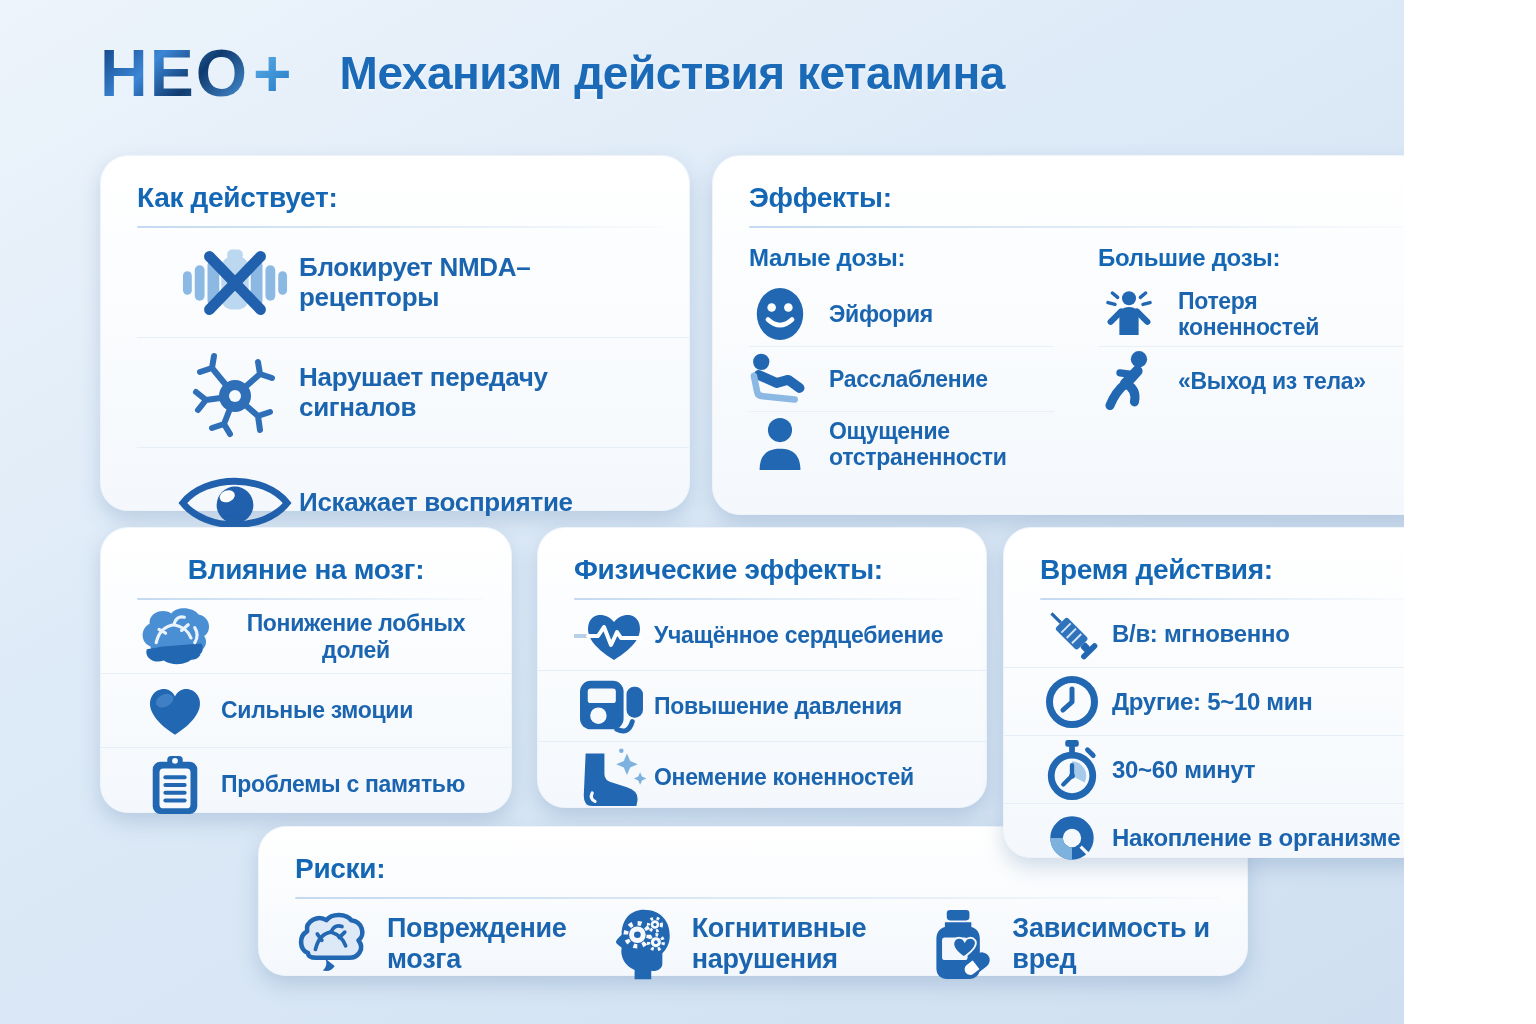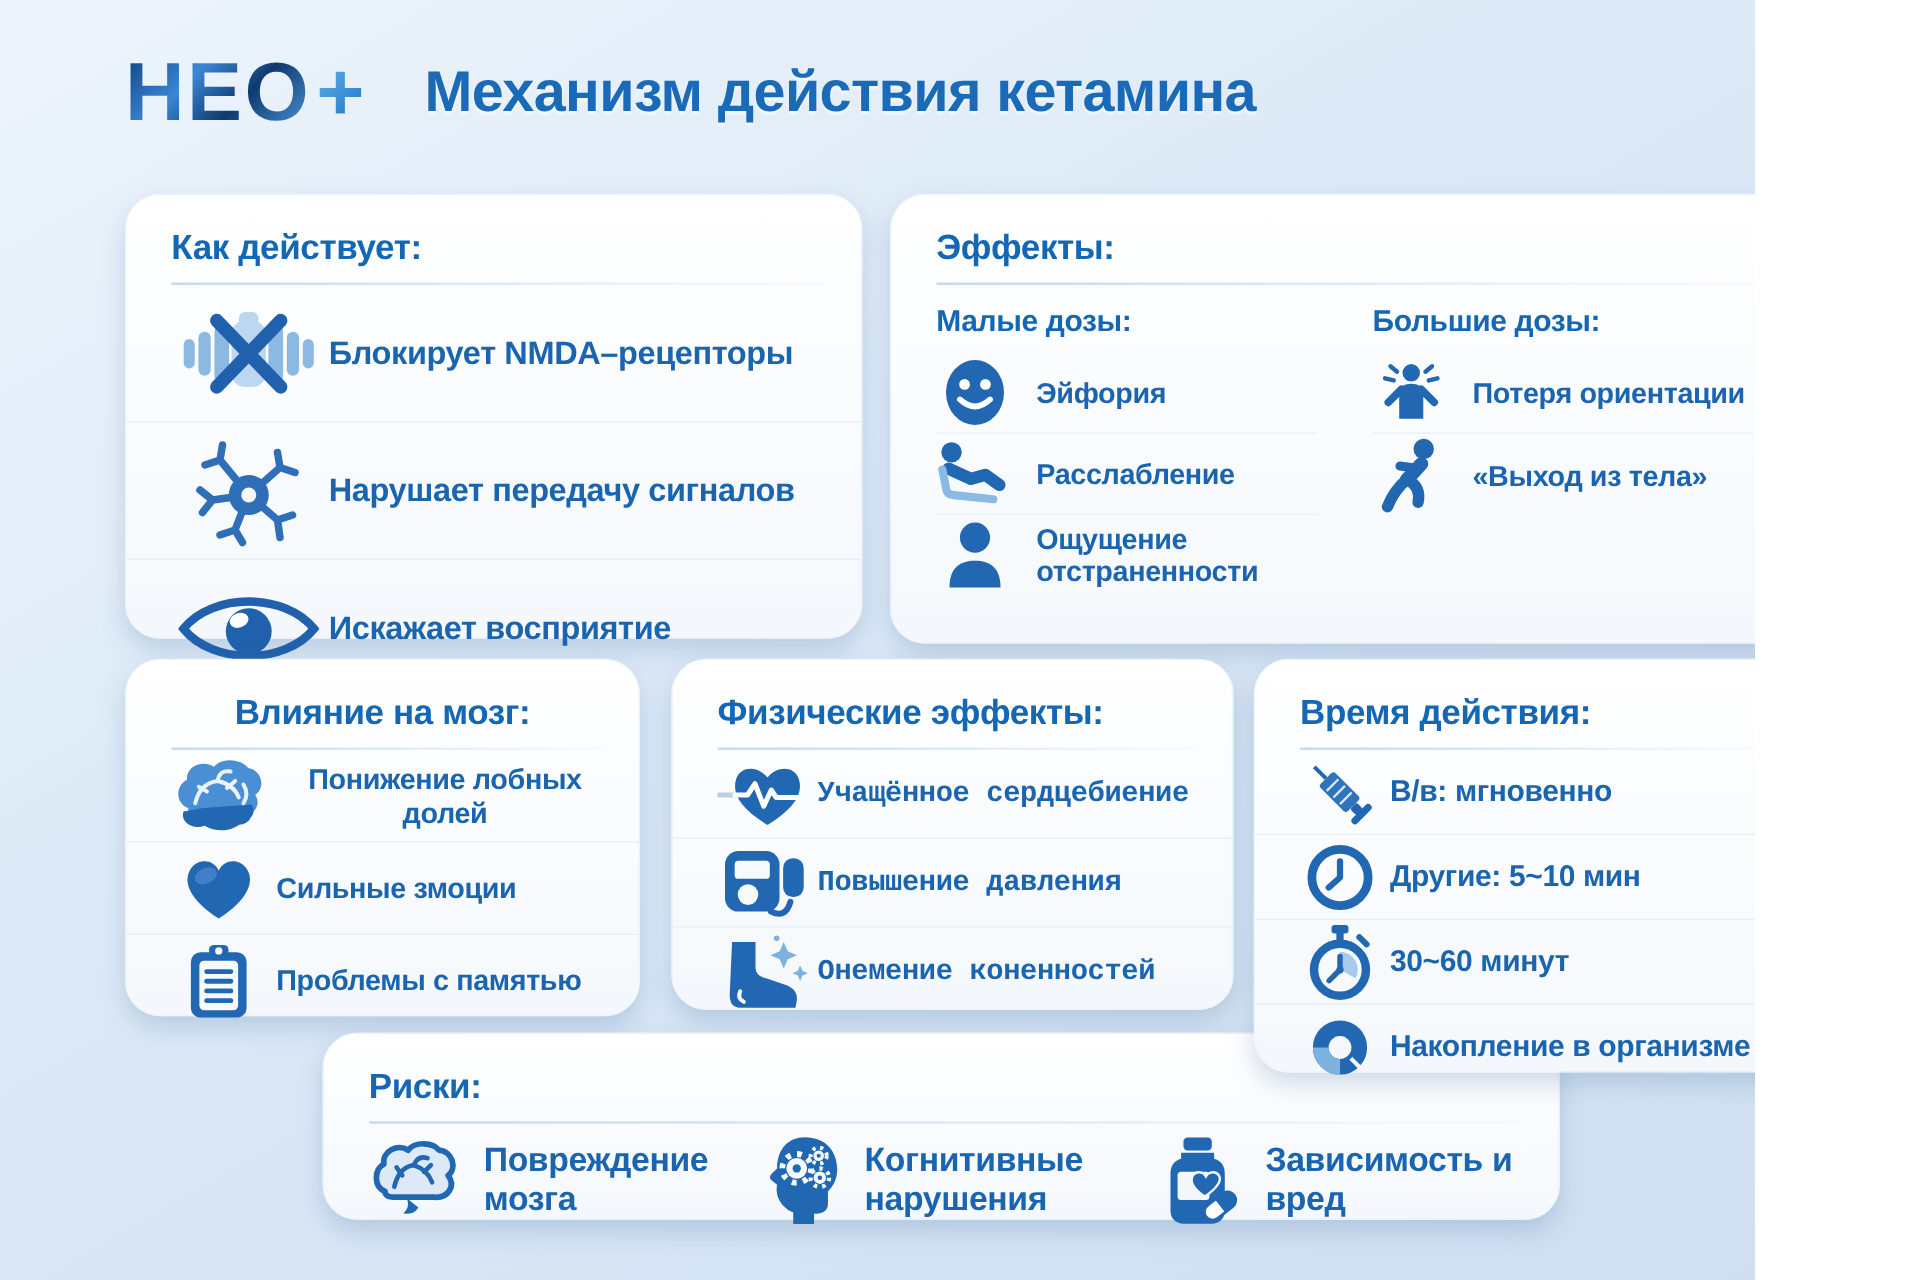--- a/index.html
+++ b/index.html
@@ -31,21 +31,21 @@
   }
   .card-title{margin:0;font-size:28px;font-weight:700;color:#1467b5;padding:26px 36px 12px;letter-spacing:-0.3px;}
   .rule{height:2px;margin:0 26px 0 36px;border-radius:2px;
     background:linear-gradient(90deg,#c4daf0 0%,rgba(196,218,240,0.06) 100%);}
   .row{display:flex;align-items:center;padding:8px 28px 8px 34px;}
   .row + .row{border-top:1px solid #e6eef7;}
   .ic{flex:0 0 auto;display:flex;align-items:center;justify-content:center;}
   .lbl{font-weight:700;color:#1b65b0;letter-spacing:-0.3px;line-height:1.15;}
   
   #card-how{left:100px;top:155px;width:590px;height:356px;}
-  #card-how .row{min-height:93px;}
+  #card-how .row{min-height:93px;margin-left:36px;}
   #card-how .ic{width:128px;}
   #card-how .lbl{font-size:26px;}
   
   #card-effects{left:712px;top:155px;width:726px;height:360px;}
   .cols{display:flex;padding:4px 34px 10px 36px;gap:44px;}
   .col{flex:1;min-width:0;}
   .subhead{margin:0;font-size:24px;font-weight:700;color:#1467b5;padding:12px 0 8px;letter-spacing:-0.3px;}
   .subrule{height:2px;border-radius:2px;
     background:linear-gradient(90deg,#cdе0f2 0%,#cde0f2 0%,rgba(205,224,242,0.08) 100%);}
   .srow{display:flex;align-items:center;gap:18px;min-height:60px;padding:2px 0;}
@@ -53,21 +53,21 @@
   .srow .lbl{font-size:23px;}
   .srow .ic{width:62px;}
   .wrap2{max-width:210px;}
   
   #card-brain{left:100px;top:527px;width:412px;height:286px;text-align:center;}
   #card-brain .row{min-height:69px;padding:2px 20px 2px 28px;}
   #card-brain .ic{width:92px;}
   #card-brain .lbl{font-size:23px;}
   
   #card-physical{left:537px;top:527px;width:450px;height:281px;}
-  #card-physical .row{min-height:66px;padding:2px 20px 2px 30px;font-family:Liberation Mono, monospace;}
+  #card-physical .row{min-height:66px;padding:2px 20px 2px 30px;}
   #card-physical .ic{width:86px;}
   #card-physical .lbl{font-size:23px;}
   
   #card-duration{left:1003px;top:527px;width:433px;height:331px;z-index:3;}
   #card-duration .row{min-height:63px;padding:2px 18px 2px 28px;}
   #card-duration .ic{width:80px;}
   #card-duration .lbl{font-size:24px;}
   
   #card-risks{left:258px;top:826px;width:990px;height:150px;z-index:2;}
   .hrow{display:flex;align-items:center;padding:8px 30px 14px 34px;gap:26px;}
@@ -188,21 +188,21 @@
               <path d="M32 22 c-8 0 -11 4 -11 12 v20 h22 v-20 c0 -8 -3 -12 -11 -12 z" fill="#2267b2"></path>
               <path d="M23 27 L11 39 M41 27 L53 39" stroke="#2267b2" stroke-width="7" stroke-linecap="round"></path>
               <g stroke="#2267b2" stroke-width="4" stroke-linecap="round">
                 <path d="M13 6 L19 11"></path>
                   <path d="M8 17 L16 19"></path>
                 <path d="M51 6 L45 11"></path>
                   <path d="M56 17 L48 19"></path>
               </g>
             </svg>
           </span>
-          <span class="lbl">Потеря ориентации</span>
+          <span class="lbl">Потеря коненностей</span>
         </div>
         <div class="srow">
           <span class="ic">
             <svg width="58" height="64" viewBox="0 0 64 70">
               <circle cx="43" cy="11" r="9" fill="#2267b2"></circle>
               <path d="M41 24 Q34 32 28 38" stroke="#2267b2" stroke-width="12" stroke-linecap="round" fill="none"></path>
               <path d="M28 38 Q41 44 38 58" stroke="#2267b2" stroke-width="10" stroke-linecap="round" fill="none"></path>
               <path d="M28 38 Q17 47 11 62" stroke="#2267b2" stroke-width="10" stroke-linecap="round" fill="none"></path>
               <path d="M37 28 L22 26" stroke="#2267b2" stroke-width="8" stroke-linecap="round"></path>
             </svg>

